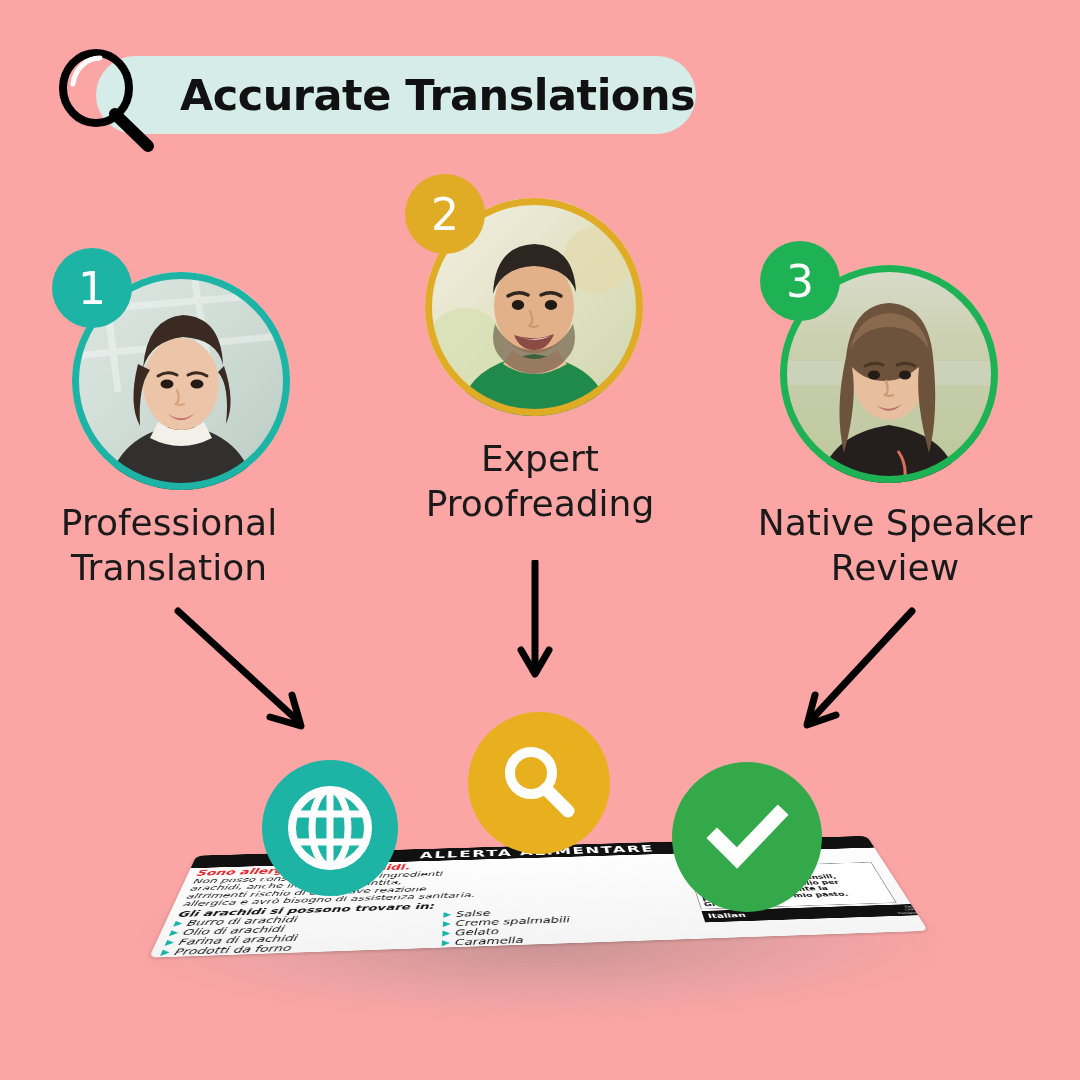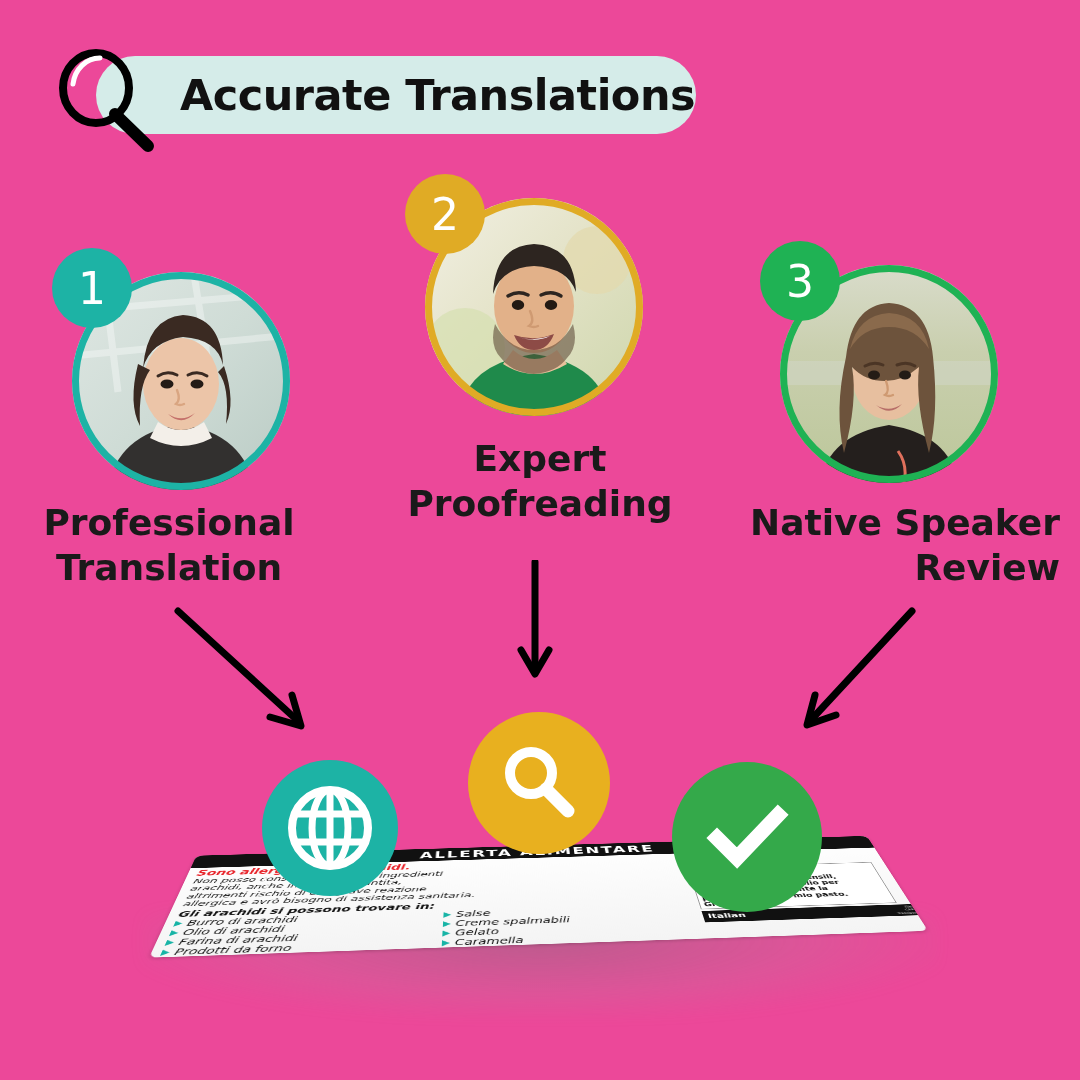--- a/index.html
+++ b/index.html
@@ -2,21 +2,21 @@
 <html><head>
 <meta charset="utf-8">
 <style>
   * { box-sizing: border-box; margin: 0; padding: 0; }
   html, body {
     width: 1080px; height: 1080px;
     background: #ffffff;
     font-family: "Liberation Sans", sans-serif;
     overflow: hidden;
   }
-  #stage { position: relative; width: 1080px; height: 1080px; background: #ec4899; }
+  #stage { position: relative; width: 1080px; height: 1080px; background: #fca5a5; }
 
   
   .header-pill {
     position: absolute; left: 96px; top: 56px;
     width: 600px; height: 78px;
     background: #d5ece9;
     border-radius: 39px;
     display: flex; align-items: center;
   }
   .header-title {
@@ -72,30 +72,30 @@
   #avatar-3 .ring { border-width: 7px; border-color: #1fb254; }
   #avatar-3 .badge { left: -20px; top: -24px; background: #1fb254; }
 
   
   .ph { position: absolute; inset: 0; }
 
   
   .step-label {
     position: absolute;
     font-family: "DejaVu Sans", sans-serif;
-    font-weight: 700;
+    font-weight: 400;
     font-size: 36px;
     line-height: 1.25;
     color: #1a1a1a;
     text-align: center;
     white-space: pre-line;
   }
   #label-1 { left: 4px; top: 500px; width: 330px; }
   #label-2 { left: 390px; top: 436px; width: 300px; }
-  #label-3 { left: 730px; top: 500px; width: 330px; text-align: right; }
+  #label-3 { left: 730px; top: 500px; width: 330px; }
 
   
   .arrow { position: absolute; }
 
   
   #card-wrap { position: absolute; left: 120px; top: 740px; width: 840px; height: 260px; }
 
   #card-shadow {
     position: absolute; left: 20px; top: 168px; width: 800px; height: 110px;
     background: radial-gradient(ellipse at 50% 30%, rgba(120,120,125,0.40) 0%, rgba(150,150,155,0.16) 48%, rgba(255,255,255,0) 76%);

